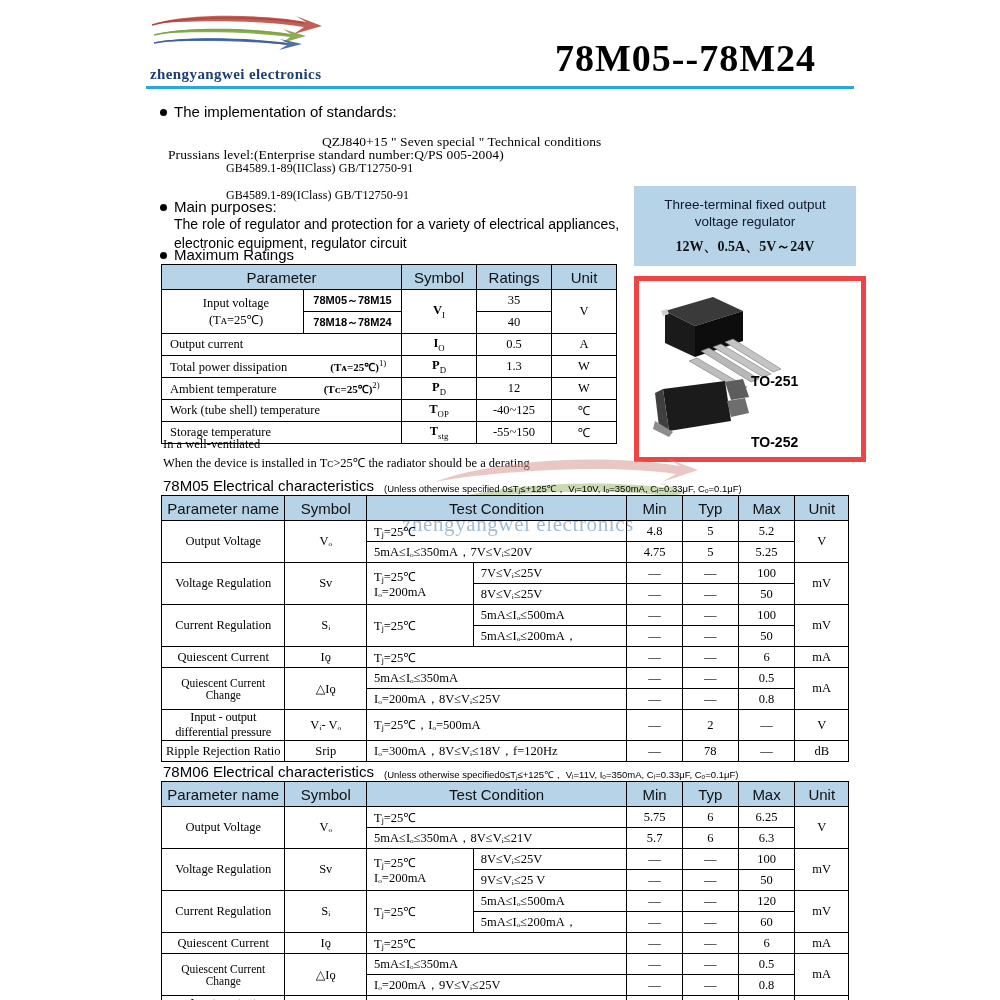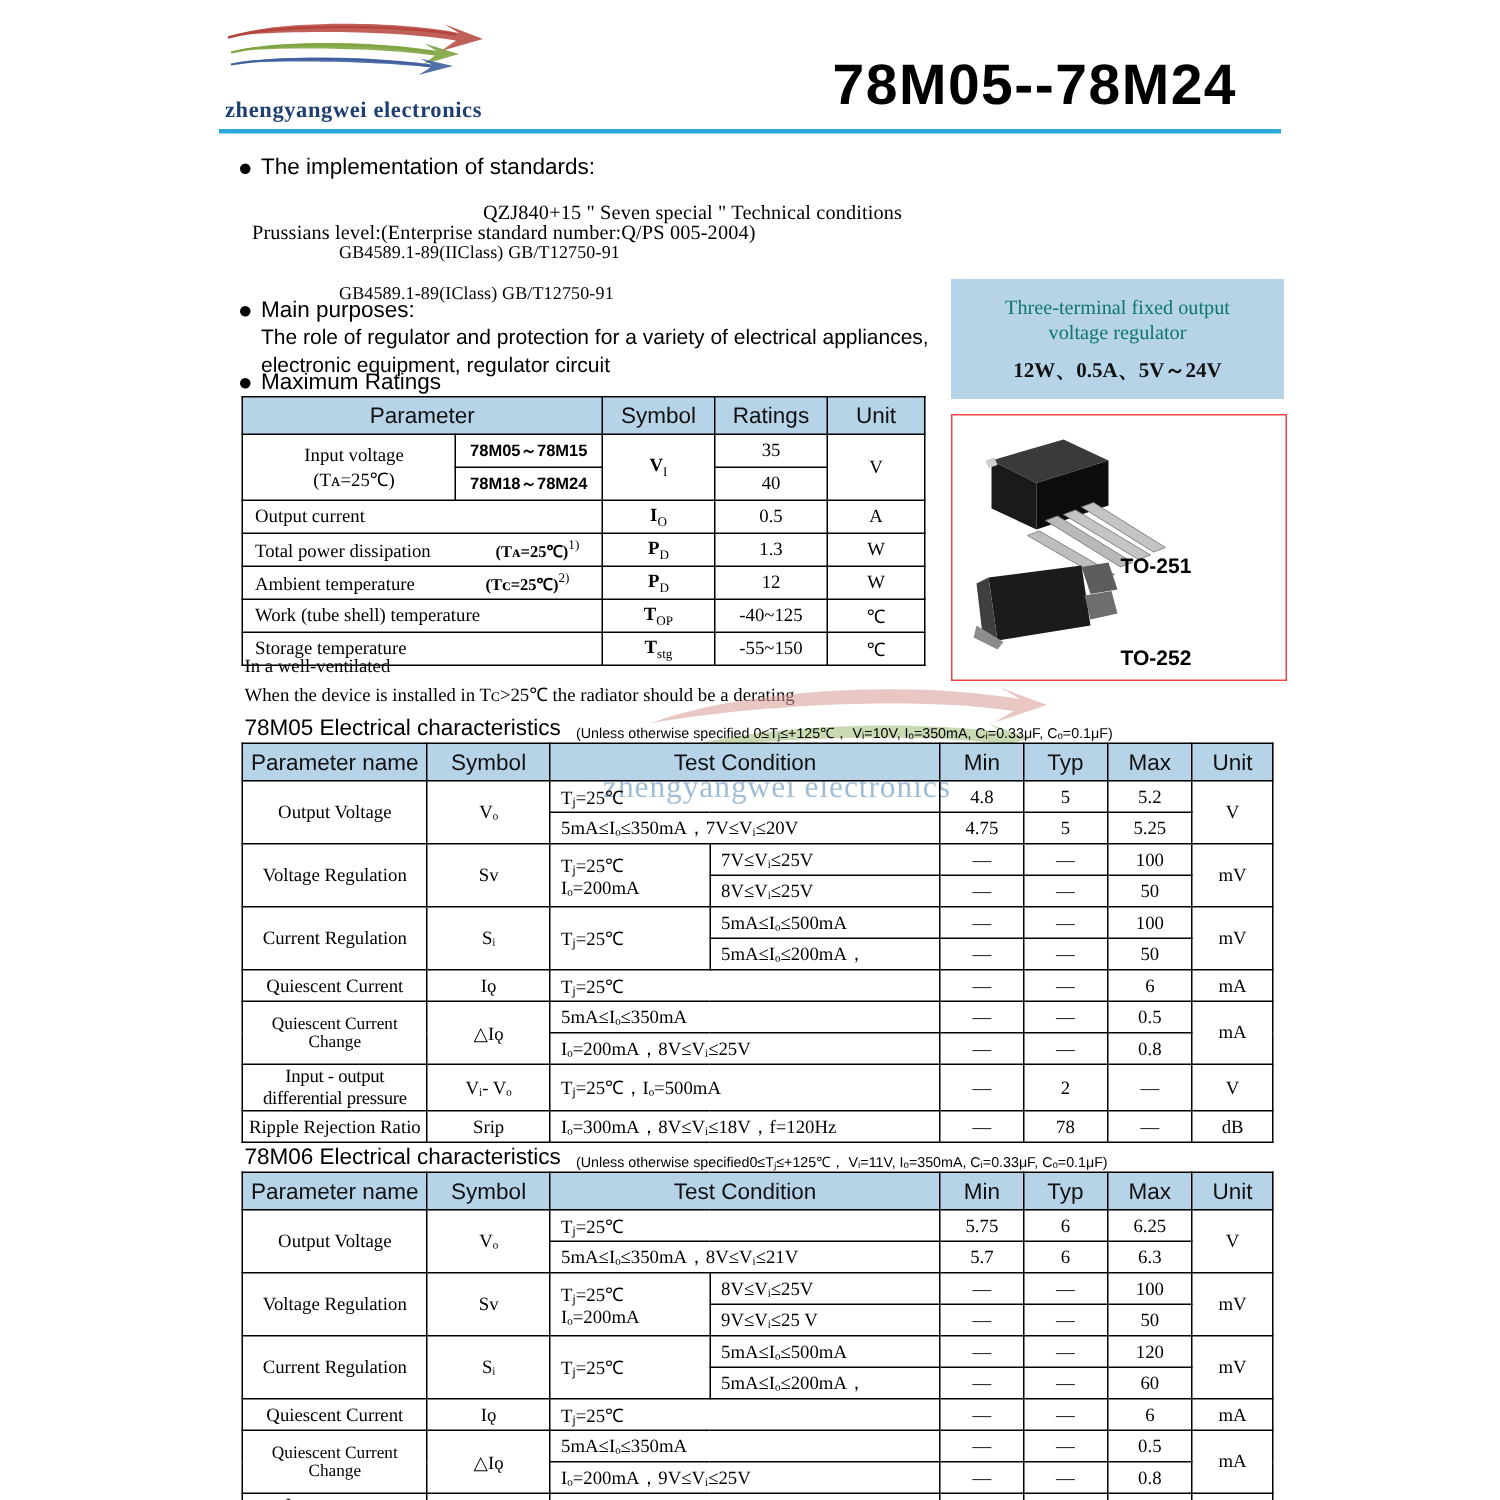--- a/index.html
+++ b/index.html
@@ -17,21 +17,21 @@
   .header{position:absolute;left:0;top:0;width:1000px;height:92px;}
   .logo-wrap{position:absolute;left:146px;top:14px;width:200px;height:72px;}
   .logo-swooshes{position:absolute;left:0;top:0;width:200px;height:44px;}
   .logo-text{
     position:absolute;left:4px;top:52px;
     font-family:"Liberation Serif", serif;
     font-weight:bold;font-size:15px;letter-spacing:.4px;color:#1d3f72;
   }
   .doc-title{
     position:absolute;left:555px;top:36px;
-    font-family:Liberation Sans, sans-serif;
+    font-family:Liberation Serif, serif;
     font-weight:bold;font-size:38px;letter-spacing:1px;color:#000;
   }
   .header-rule{position:absolute;left:146px;top:86px;width:708px;height:3px;background:#2aa8d8;}
 
   
   .bullet-row{position:absolute;display:flex;align-items:flex-start;}
   .dot{width:7px;height:7px;border-radius:50%;background:#000;margin-right:7px;margin-top:6px;flex:none;}
   .bullet-title{font-size:15px;color:#000;font-family:"Liberation Sans",sans-serif;}
   .serif-line{
     position:absolute;font-family:"Liberation Serif", serif;
@@ -41,26 +41,26 @@
     position:absolute;font-family:"Liberation Sans", sans-serif;
     font-size:14px;color:#000;white-space:nowrap;
   }
 
   
   .info-box{
     position:absolute;left:634px;top:186px;width:222px;height:80px;
     background:#b6d3e8;display:flex;flex-direction:column;
     align-items:center;justify-content:center;
   }
-  .info-box .l1{font-size:13.5px;line-height:17px;color:#0f766e;font-family:Liberation Serif, serif;}
+  .info-box .l1{font-size:13.5px;line-height:17px;color:#0f172a;}
   .info-box .l2{font-family:"Liberation Serif",serif;font-weight:bold;font-size:14px;margin-top:8px;color:#111;}
 
   .pkg-box{
     position:absolute;left:634px;top:276px;width:222px;height:176px;
-    background:#ffffff;border:1px solid #ef4444;
+    background:#ffffff;border:5px solid #ef4444;
   }
   .pkg-label{position:absolute;font-family:"Liberation Sans",sans-serif;font-weight:bold;font-size:14px;color:#000;}
 
   
   table{border-collapse:collapse;position:absolute;}
   table td,table th{
     border:1px solid #000;
     font-family:"Liberation Serif", serif;
     font-size:12.5px;color:#000;text-align:center;
     padding:0 3px;

